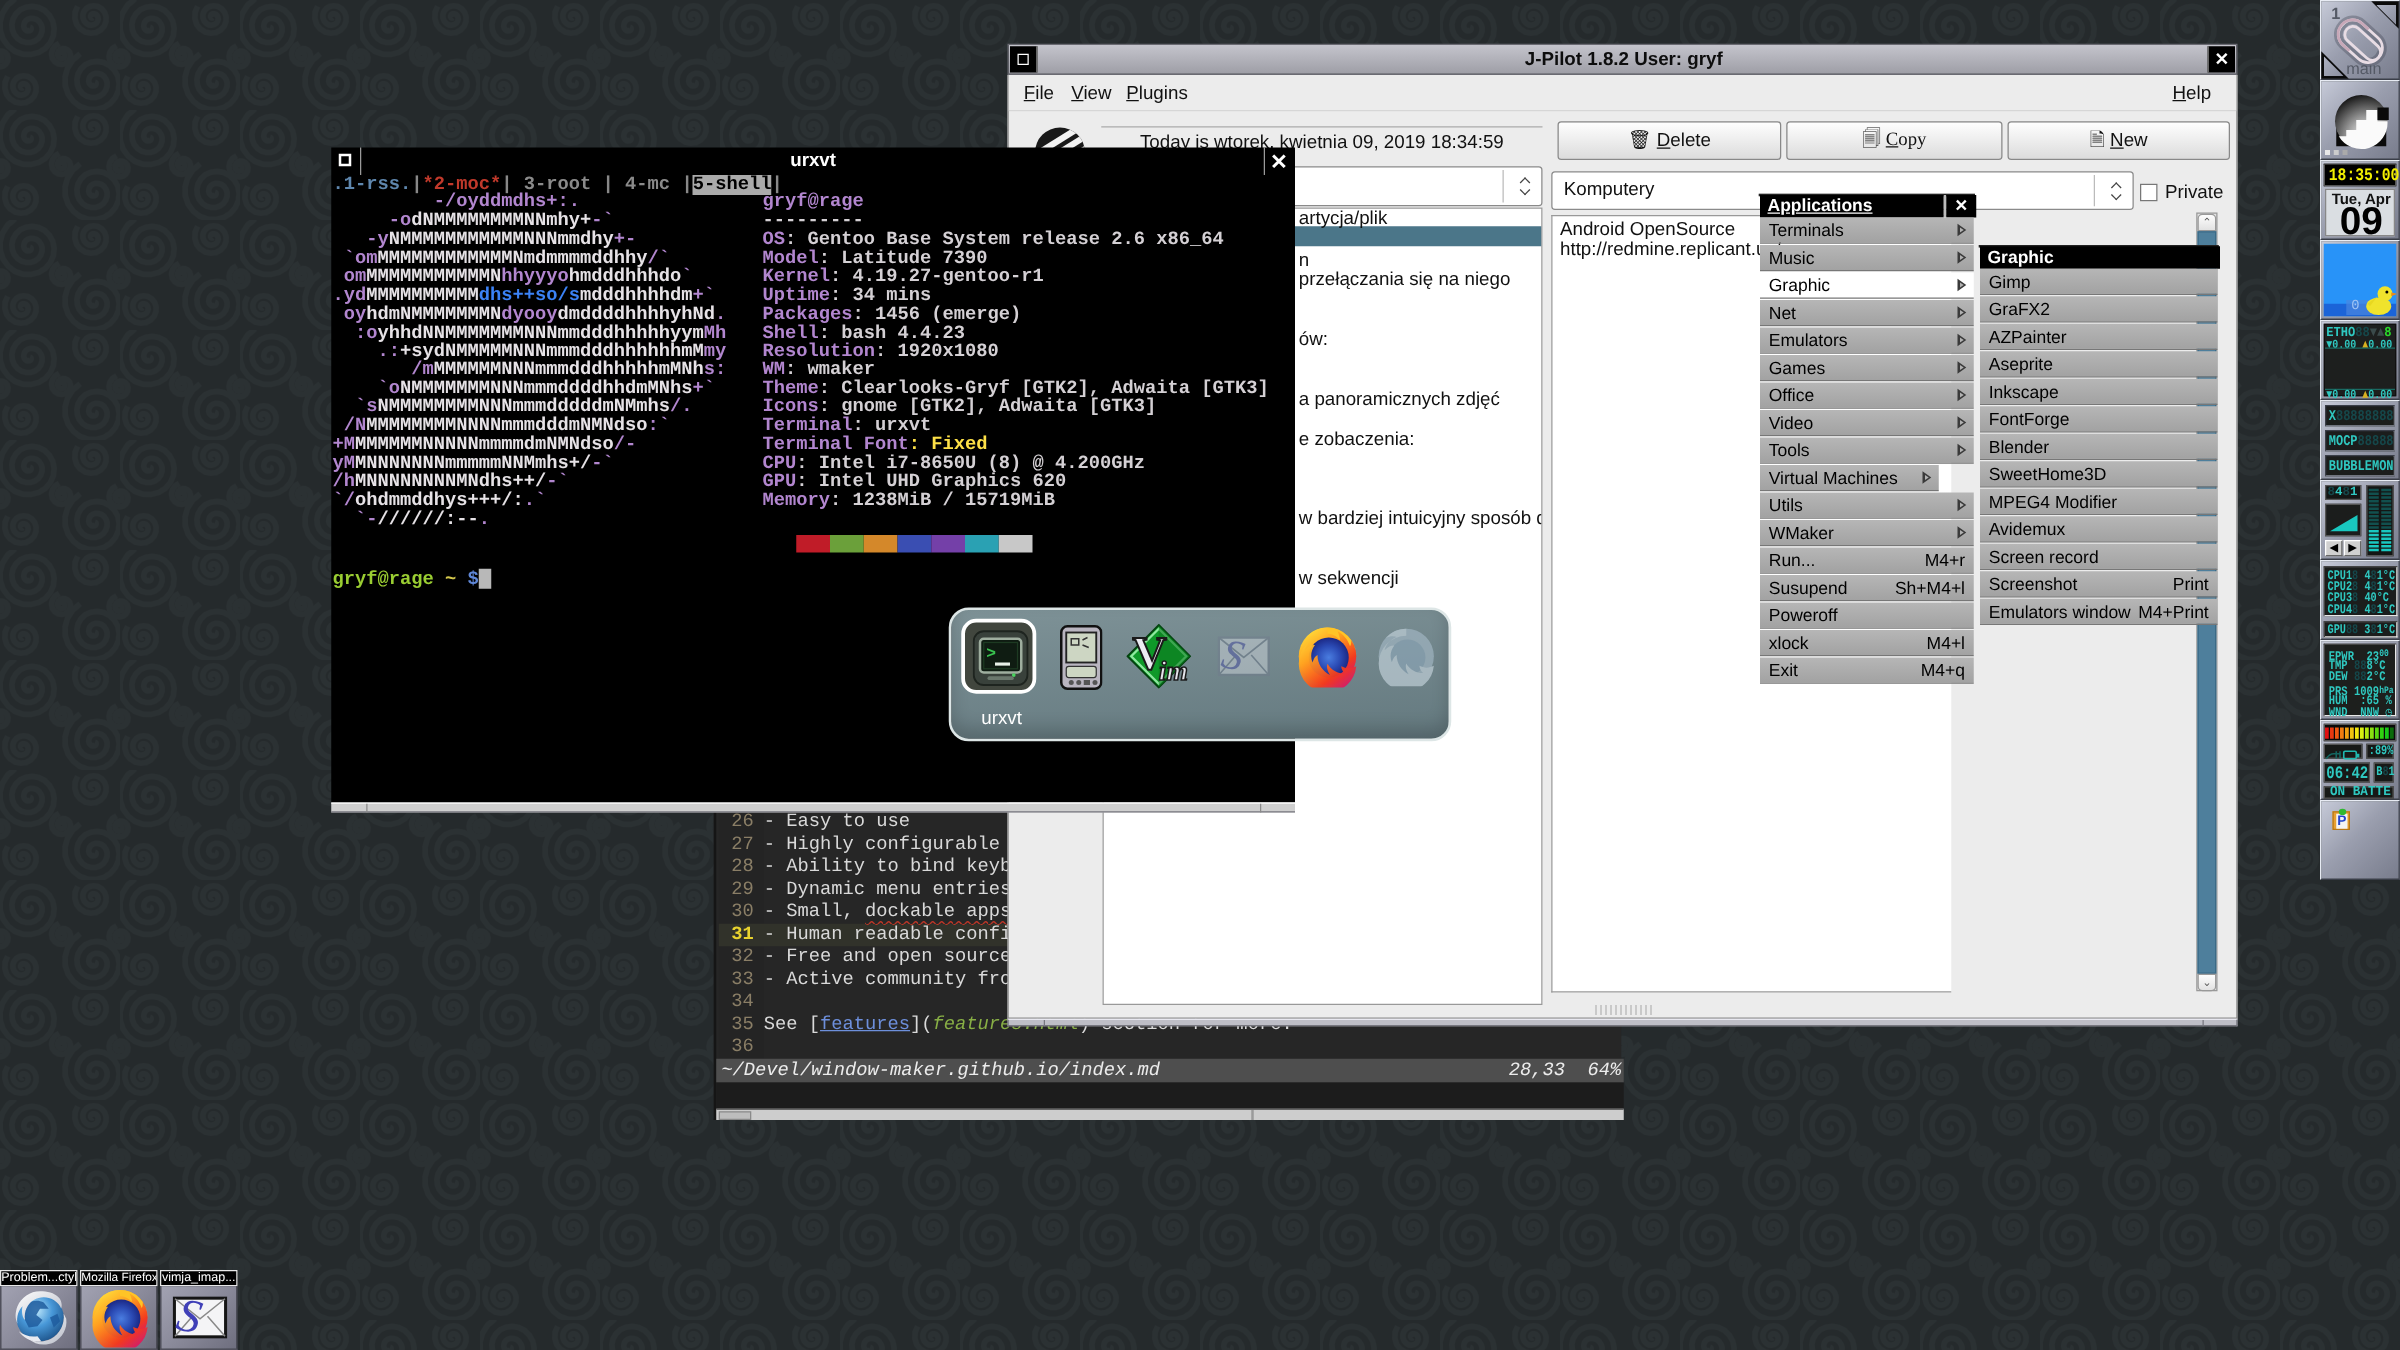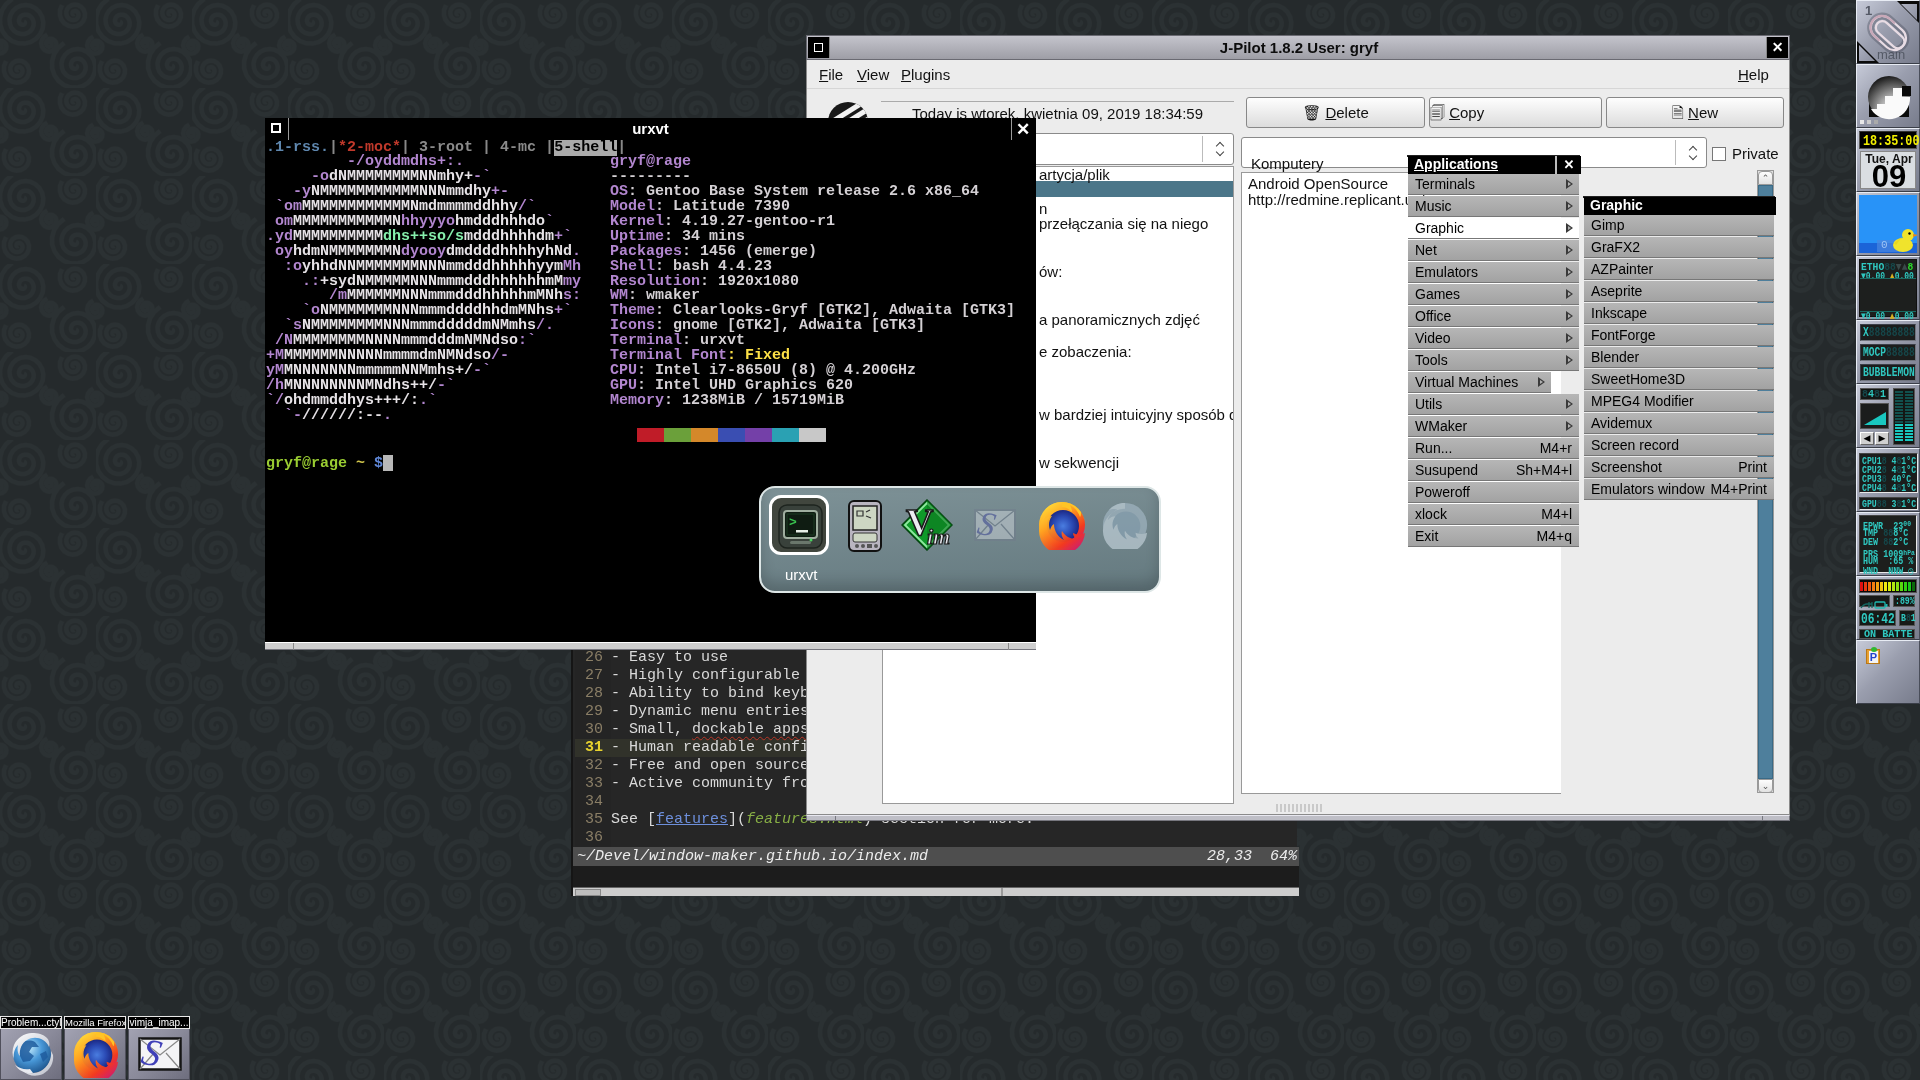--- a/index.html
+++ b/index.html
@@ -87,21 +87,21 @@
    <div class="abs" style="left:21px;top:42px;width:40px;height:40px;border-radius:50%;background:#191919;overflow:hidden;">
       <div class="abs" style="left:-6px;top:6px;width:56px;height:5px;background:#f2f2f2;transform:rotate(-32deg);"></div>
       <div class="abs" style="left:-6px;top:16px;width:56px;height:5px;background:#f2f2f2;transform:rotate(-32deg);"></div>
       <div class="abs" style="left:-6px;top:26px;width:56px;height:5px;background:#f2f2f2;transform:rotate(-32deg);"></div>
    </div>
 
    <div class="abs" style="left:74px;top:41px;width:353px;height:1px;background:#aaa;"></div>
    <div class="abs" style="left:74px;top:45px;width:353px;text-align:center;font-size:15px;color:#111;">Today is wtorek, kwietnia 09, 2019 18:34:59</div>
 
    <div class="abs" style="left:439px;top:37px;width:179px;height:31px;background:linear-gradient(#fefefe,#dcdcdc);border:1px solid #888;border-radius:3px;text-align:center;font-size:15px;line-height:29px;color:#111;">🗑 <u>D</u>elete</div>
-   <div class="abs" style="left:622px;top:37px;width:173px;height:31px;background:linear-gradient(#fefefe,#dcdcdc);border:1px solid #888;border-radius:3px;text-align:left;font-size:15px;line-height:29px;color:#111;">🗐 <u>C</u>opy</div>
+   <div class="abs" style="left:622px;top:37px;width:173px;height:31px;background:linear-gradient(#fefefe,#dcdcdc);border:1px solid #888;border-radius:3px;text-align:center;font-size:15px;line-height:29px;color:#111;font-family:Liberation Serif, serif;">🗐 <u>C</u>opy</div>
    <div class="abs" style="left:799px;top:37px;width:178px;height:31px;background:linear-gradient(#fefefe,#dcdcdc);border:1px solid #888;border-radius:3px;text-align:center;font-size:15px;line-height:29px;color:#111;">🗎 <u>N</u>ew</div>
 
    <div class="abs" style="left:6px;top:73px;width:421px;height:32px;background:#fff;border:1px solid #8a8a8a;border-radius:3px;">
      <div class="abs" style="right:30px;top:2px;width:1px;height:26px;background:#bbb;"></div>
      <div class="abs" style="right:10px;top:9px;width:6px;height:6px;border-left:1.8px solid #444;border-top:1.8px solid #444;transform:rotate(45deg);"></div>
         <div class="abs" style="right:10px;top:15px;width:6px;height:6px;border-left:1.8px solid #444;border-top:1.8px solid #444;transform:rotate(225deg);"></div>
    </div>
 
    <div class="abs" style="left:75px;top:106px;width:352px;height:638px;background:#fff;border:1px solid #999;font-size:15px;color:#111;overflow:hidden;white-space:nowrap;">
      <div class="abs" style="left:0;top:14px;width:352px;height:16px;background:#4b7689;"></div>
@@ -109,21 +109,21 @@
      <div class="abs" style="left:156px;top:33px;">n</div>
      <div class="abs" style="left:156px;top:48px;">przełączania się na niego</div>
      <div class="abs" style="left:156px;top:96px;">ów:</div>
      <div class="abs" style="left:156px;top:144px;">a panoramicznych zdjęć</div>
      <div class="abs" style="left:156px;top:176px;">e zobaczenia:</div>
      <div class="abs" style="left:156px;top:239px;">w bardziej intuicyjny sposób d</div>
      <div class="abs" style="left:156px;top:287px;">w sekwencji</div>
    </div>
 
    <div class="abs" style="left:434px;top:77px;width:466px;height:31px;background:#fff;border:1px solid #8a8a8a;border-radius:3px;font-size:15px;color:#111;">
-     <div class="abs" style="left:9px;top:17px;">Komputery</div>
+     <div class="abs" style="left:9px;top:5px;">Komputery</div>
      <div class="abs" style="right:30px;top:2px;width:1px;height:25px;background:#bbb;"></div>
      <div class="abs" style="right:10px;top:9px;width:6px;height:6px;border-left:1.8px solid #444;border-top:1.8px solid #444;transform:rotate(45deg);"></div>
         <div class="abs" style="right:10px;top:15px;width:6px;height:6px;border-left:1.8px solid #444;border-top:1.8px solid #444;transform:rotate(225deg);"></div>
    </div>
 
    <div class="abs" style="left:905px;top:87px;width:14px;height:14px;background:#fff;border:1px solid #777;"></div>
    <div class="abs" style="left:925px;top:85px;font-size:15px;color:#111;">Private</div>
 
    <div class="abs" style="left:434px;top:112px;width:320px;height:622px;background:#fff;border:1px solid #999;border-right:none;font-size:15px;color:#111;">
      <div class="abs" style="left:6px;top:2px;">Android OpenSource</div>
@@ -152,21 +152,21 @@
    <div class="abs" style="left:0;top:0;width:771px;height:22px;text-align:center;color:#fff;font-weight:bold;font-size:15px;line-height:22px;">urxvt</div>
    <div class="abs" style="left:751px;top:1px;color:#fff;font-weight:bold;font-size:17px;">✕</div>
  </div>
  <div class="abs mono" style="left:0;top:22px;width:771px;height:502px;background:#000;overflow:hidden;font-size:15px;font-weight:bold;">
    <pre class="abs" style="left:1px;top:0px;line-height:15px;"><span style="color:#5f87ae">.1-rss.</span><span style="color:#888">|</span><span style="color:#c0392b">*2-moc*</span><span style="color:#888">|</span><span style="color:#8a8a8a"> 3-root </span><span style="color:#888">|</span><span style="color:#8a8a8a"> 4-mc </span><span style="color:#888">|</span><span style="color:#000;background:#aaa;">5-shell</span><span style="color:#888">|</span></pre>
    <pre class="abs" style="left:1px;top:15px;line-height:14.93px;"><span style="color:#b286cf">         -/oyddmdhs+:.</span>
 <span style="color:#b286cf">     -o</span><span style="color:#e6e2e6">dNMMMMMMMMNNmhy+</span><span style="color:#b286cf">-`</span>
 <span style="color:#b286cf">   -y</span><span style="color:#e6e2e6">NMMMMMMMMMMMNNNmmdhy</span><span style="color:#b286cf">+-</span>
 <span style="color:#b286cf"> `om</span><span style="color:#e6e2e6">MMMMMMMMMMMMNmdmmmmddhhy</span><span style="color:#b286cf">/`</span>
 <span style="color:#b286cf"> om</span><span style="color:#e6e2e6">MMMMMMMMMMMN</span><span style="color:#b286cf">hhyyyo</span><span style="color:#e6e2e6">hmdddhhhdo</span><span style="color:#b286cf">`</span>
-<span style="color:#b286cf">.yd</span><span style="color:#e6e2e6">MMMMMMMMMM</span><span style="color:#86efac">dhs++so/s</span><span style="color:#e6e2e6">mdddhhhhdm</span><span style="color:#b286cf">+`</span>
+<span style="color:#b286cf">.yd</span><span style="color:#e6e2e6">MMMMMMMMMM</span><span style="color:#3b82f6">dhs++so/s</span><span style="color:#e6e2e6">mdddhhhhdm</span><span style="color:#b286cf">+`</span>
 <span style="color:#b286cf"> oy</span><span style="color:#e6e2e6">hdmNMMMMMMMN</span><span style="color:#b286cf">dyooy</span><span style="color:#e6e2e6">dmddddhhhhyhNd</span><span style="color:#b286cf">.</span>
 <span style="color:#b286cf">  :o</span><span style="color:#e6e2e6">yhhdNNMMMMMMMNNNmmdddhhhhhyym</span><span style="color:#b286cf">Mh</span>
 <span style="color:#b286cf">    .:</span><span style="color:#e6e2e6">+sydNMMMMMNNNmmmdddhhhhhhmM</span><span style="color:#b286cf">my</span>
 <span style="color:#b286cf">       /m</span><span style="color:#e6e2e6">MMMMMMNNNmmmdddhhhhhmMNh</span><span style="color:#b286cf">s:</span>
 <span style="color:#b286cf">    `o</span><span style="color:#e6e2e6">NMMMMMMMNNNmmmddddhhdmMNhs</span><span style="color:#b286cf">+`</span>
 <span style="color:#b286cf">  `s</span><span style="color:#e6e2e6">NMMMMMMMMNNNmmmdddddmNMmhs</span><span style="color:#b286cf">/.</span>
 <span style="color:#b286cf"> /N</span><span style="color:#e6e2e6">MMMMMMMMNNNNmmmdddmNMNdso</span><span style="color:#b286cf">:`</span>
 <span style="color:#b286cf">+M</span><span style="color:#e6e2e6">MMMMMMNNNNNmmmmdmNMNdso</span><span style="color:#b286cf">/-</span>
 <span style="color:#b286cf">yM</span><span style="color:#e6e2e6">MNNNNNNNmmmmmNNMmhs+/</span><span style="color:#b286cf">-`</span>
 <span style="color:#b286cf">/h</span><span style="color:#e6e2e6">MNNNNNNNNMNdhs++/</span><span style="color:#b286cf">-`</span>

